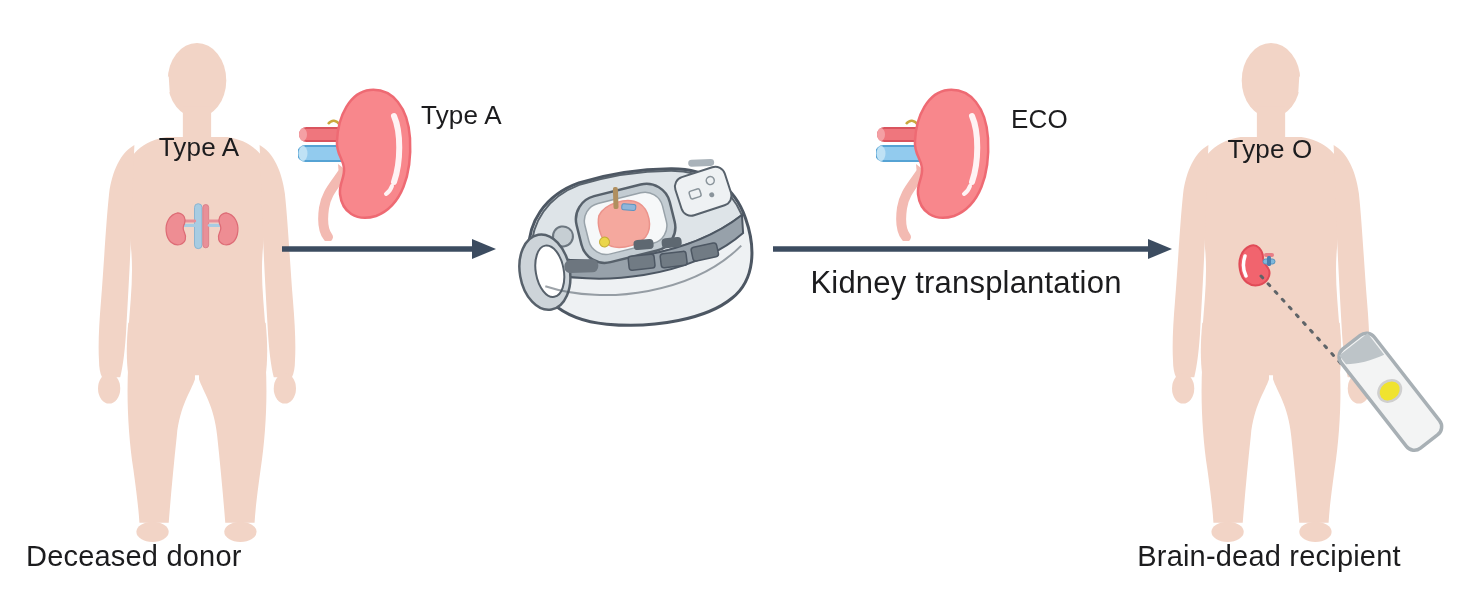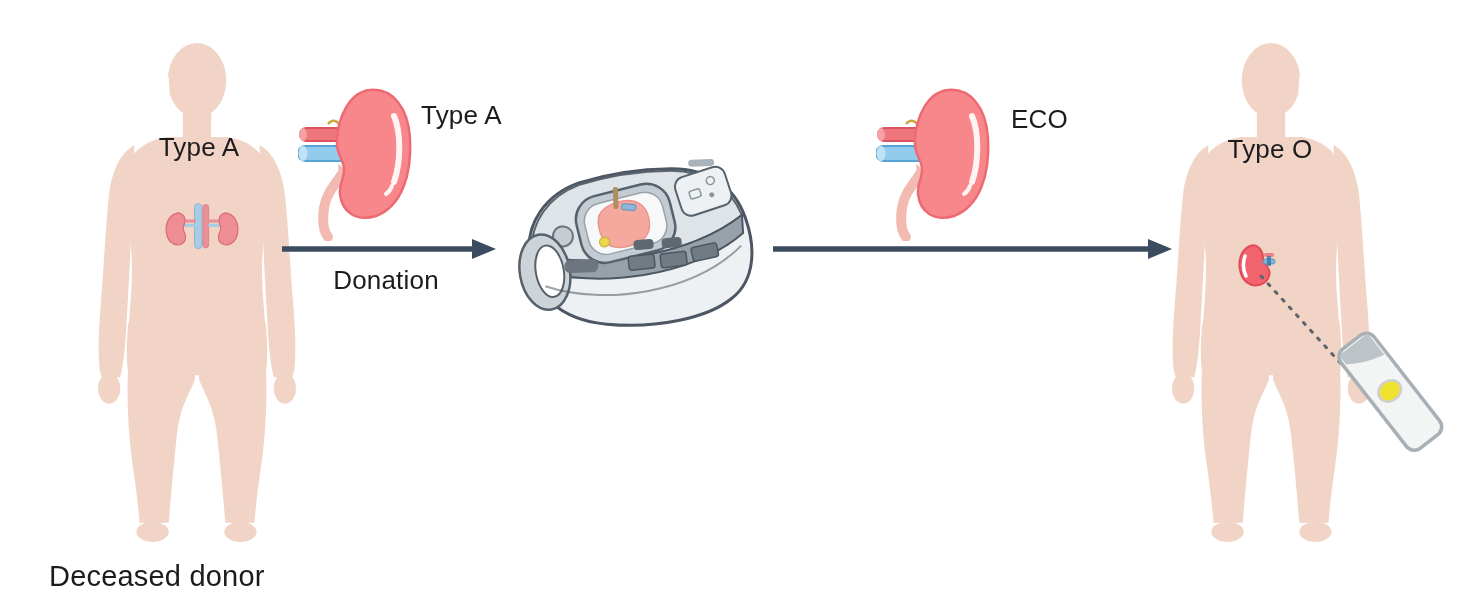--- a/index.html
+++ b/index.html
@@ -100,21 +100,20 @@
 
   <svg class="abs" style="left:298px; top:86px;" width="115" height="155" viewBox="0 0 115 155">
     <use href="#kidney-v"></use>
   </svg>
   <div class="lbl" style="left:421px; top:101px;">Type A</div>
 
   <svg class="abs" style="left:278px; top:236px;" width="222" height="26" viewBox="0 0 222 26">
     <line x1="4" y1="13" x2="196" y2="13" style="stroke:var(--c-arrow,#3c4c60)" stroke-width="5.5"></line>
     <polygon points="194,3 218,13 194,23" style="fill:var(--c-arrow,#3c4c60)"></polygon>
   </svg>
-  <div class="lbl centered" style="left:386px; top:266px;">Donation</div>
 
   <svg class="abs" style="left:505px; top:138px;" width="260" height="208" viewBox="0 0 260 208">
     <g transform="rotate(-10 130 104)">
       <path d="M85,36 C50,42 26,66 23,100 C20,136 42,168 88,180
                C135,193 188,192 216,176 C242,162 248,130 243,100
                C238,66 214,44 178,38 C148,33 116,32 85,36 Z" style="fill:var(--c-machine-body,#eef1f3)" stroke="#4d5763" stroke-width="3"></path>
       <path d="M85,38 C53,44 30,66 26,98 C85,124 180,128 240,96
                C233,66 211,46 178,40 C148,35 116,34 85,38 Z" style="fill:var(--c-machine-lid,#dee4e8)" stroke="#59636d" stroke-width="2"></path>
       <path d="M26,98 C85,124 180,128 240,96 L238,114 C182,148 84,144 27,114 Z" style="fill:var(--c-machine-band,#97a1aa)" stroke="#4d5763" stroke-width="2"></path>
       <g transform="rotate(-4 124 84)">
@@ -143,20 +142,21 @@
       <rect x="128" y="103" width="20" height="10" rx="4" fill="#5e6871" transform="rotate(5 138 108)"></rect>
       <rect x="156" y="106" width="20" height="10" rx="4" fill="#5e6871" transform="rotate(4 166 111)"></rect>
       <path d="M34,132 C90,162 180,164 234,126" fill="none" stroke="#4d5763" stroke-width="2" opacity="0.55"></path>
     </g>
   </svg>
 
   <svg class="abs" style="left:768px; top:236px;" width="408" height="26" viewBox="0 0 408 26">
     <line x1="5" y1="13" x2="382" y2="13" style="stroke:var(--c-arrow,#3c4c60)" stroke-width="5.5"></line>
     <polygon points="380,3 404,13 380,23" style="fill:var(--c-arrow,#3c4c60)"></polygon>
   </svg>
+  <div class="lbl centered" style="left:966px; top:266px; font-size:31px;">Kidney transplantation</div>
 
   <svg class="abs" style="left:876px; top:86px;" width="115" height="155" viewBox="0 0 115 155">
     <use href="#kidney-v"></use>
   </svg>
   <div class="lbl" style="left:995px; top:105px;margin-left:16px;">ECO</div>
 
   <svg class="abs" style="left:1160px; top:40px;" width="220" height="505" viewBox="0 0 210 500">
     <g transform="translate(210,0) scale(-1,1)">
       <use href="#sil"></use>
     </g>
@@ -177,15 +177,16 @@
   </svg>
 
   <svg class="abs" style="left:1295px; top:315px;" width="160" height="170" viewBox="0 0 160 170">
     <g transform="translate(40,40) rotate(-38)">
       <rect x="0" y="0" width="42" height="126" rx="10" fill="#f3f4f4" stroke="#a8b0b5" stroke-width="3.5"></rect>
       <path d="M3,3 L39,3 L39,30 C26,27 12,21 3,14 Z" fill="#bdc4c8"></path>
       <ellipse cx="21" cy="62" rx="12" ry="10" style="fill:var(--c-device-button,#f0e32f)" stroke="#cfcfcf" stroke-width="2.5"></ellipse>
     </g>
   </svg>
 
-  <div class="lbl caption" style="left:49px; top:541px;margin-top:20px;">Deceased donor</div>
+  <div class="lbl caption" style="left:26px; top:541px;">Deceased donor</div>
+  <div class="lbl caption centered" style="left:1269px; top:541px;">Brain-dead recipient</div>
 
 </div>
 
 </body></html>

